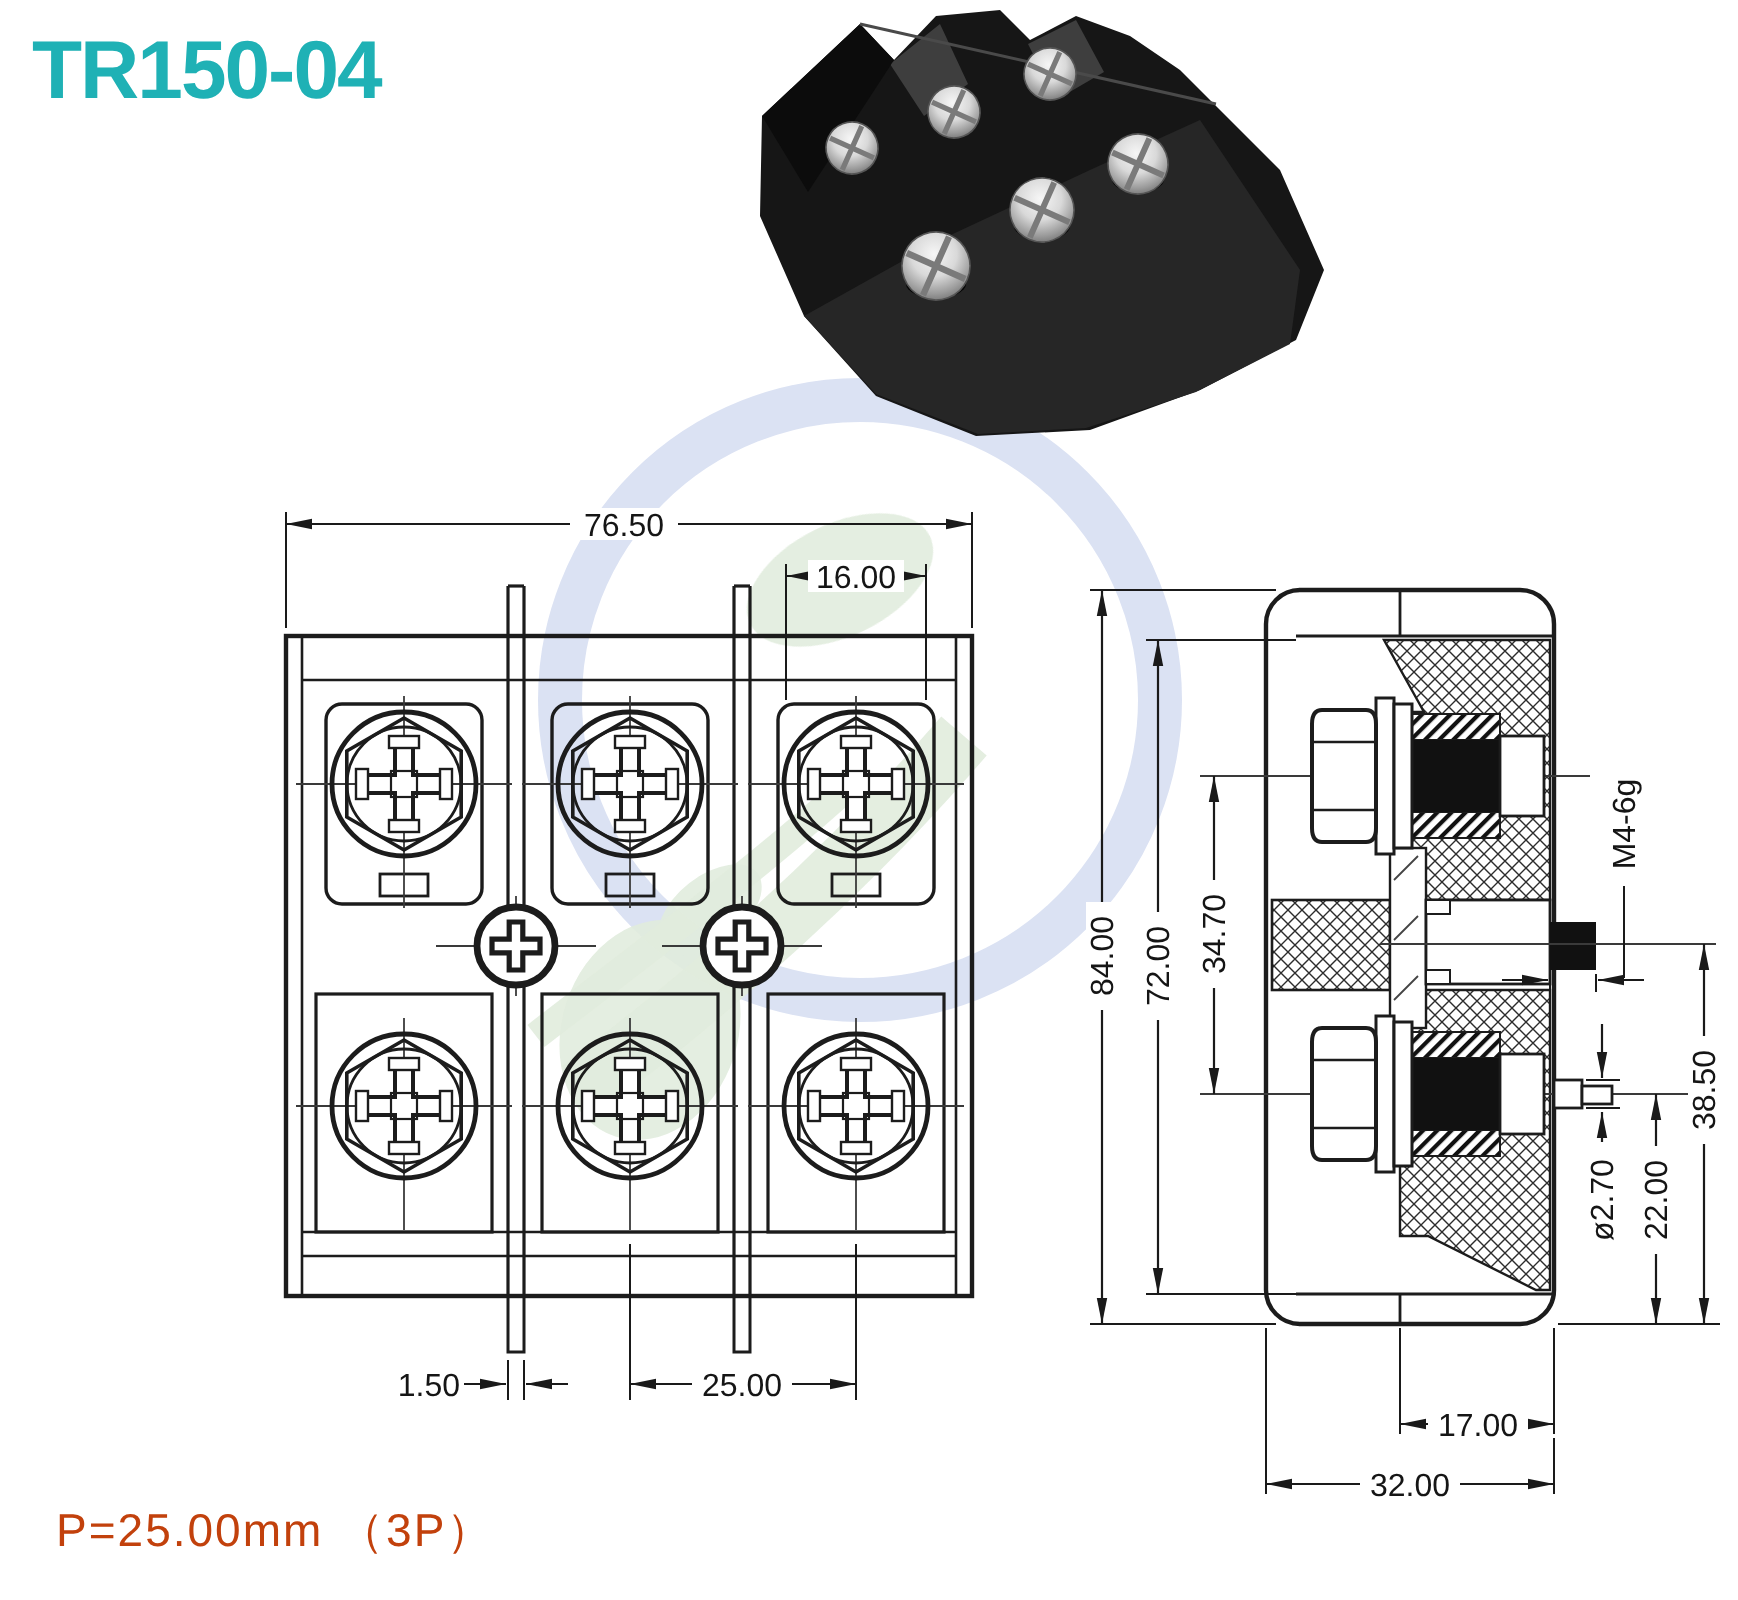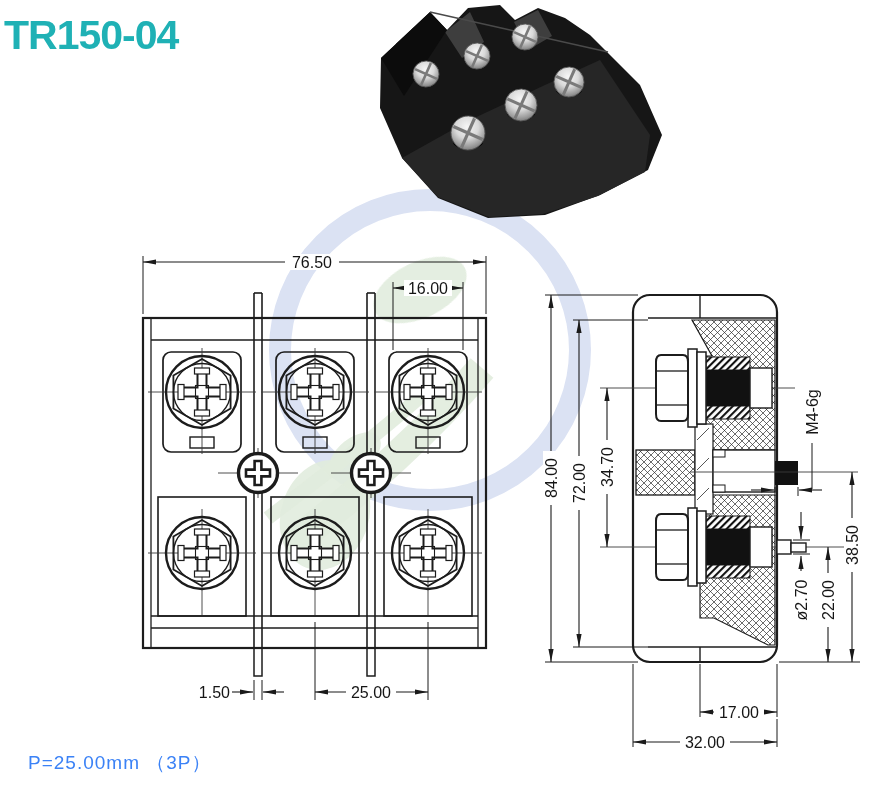--- a/index.html
+++ b/index.html
@@ -1,20 +1,20 @@
 <!DOCTYPE html>
 <html><head>
 <meta charset="utf-8">
 <style>
   html,body{margin:0;padding:0;background:#888;}
   .canvas{position:relative;width:869px;height:800px;background:#ffffff;overflow:hidden;
           font-family:"Liberation Sans",sans-serif;}
-  .title{position:absolute;left:4px;top:12px;font-size:41px;font-weight:bold;
+  .title{position:absolute;left:16px;top:12px;font-size:41px;font-weight:bold;
          color:#1fb1b5;letter-spacing:-1px;}
-  .footer{position:absolute;left:28px;top:750px;font-size:19px;color:#3b82f6;letter-spacing:1px;}
+  .footer{position:absolute;left:28px;top:750px;font-size:23px;color:#c2410c;letter-spacing:1px;}
   svg text.dim{font-family:"Liberation Sans",sans-serif;font-size:16px;fill:#151515;}
   svg .ln{stroke:#1c1c1c;fill:none;}
   svg .dimln{stroke:#1a1a1a;stroke-width:1.1;fill:none;}
   svg .ext{stroke:#1a1a1a;stroke-width:1;fill:none;}
   svg .cl{stroke:#3a3a3a;stroke-width:0.9;fill:none;}
 </style>
 </head>
 <body>
 
 <div class="canvas">

